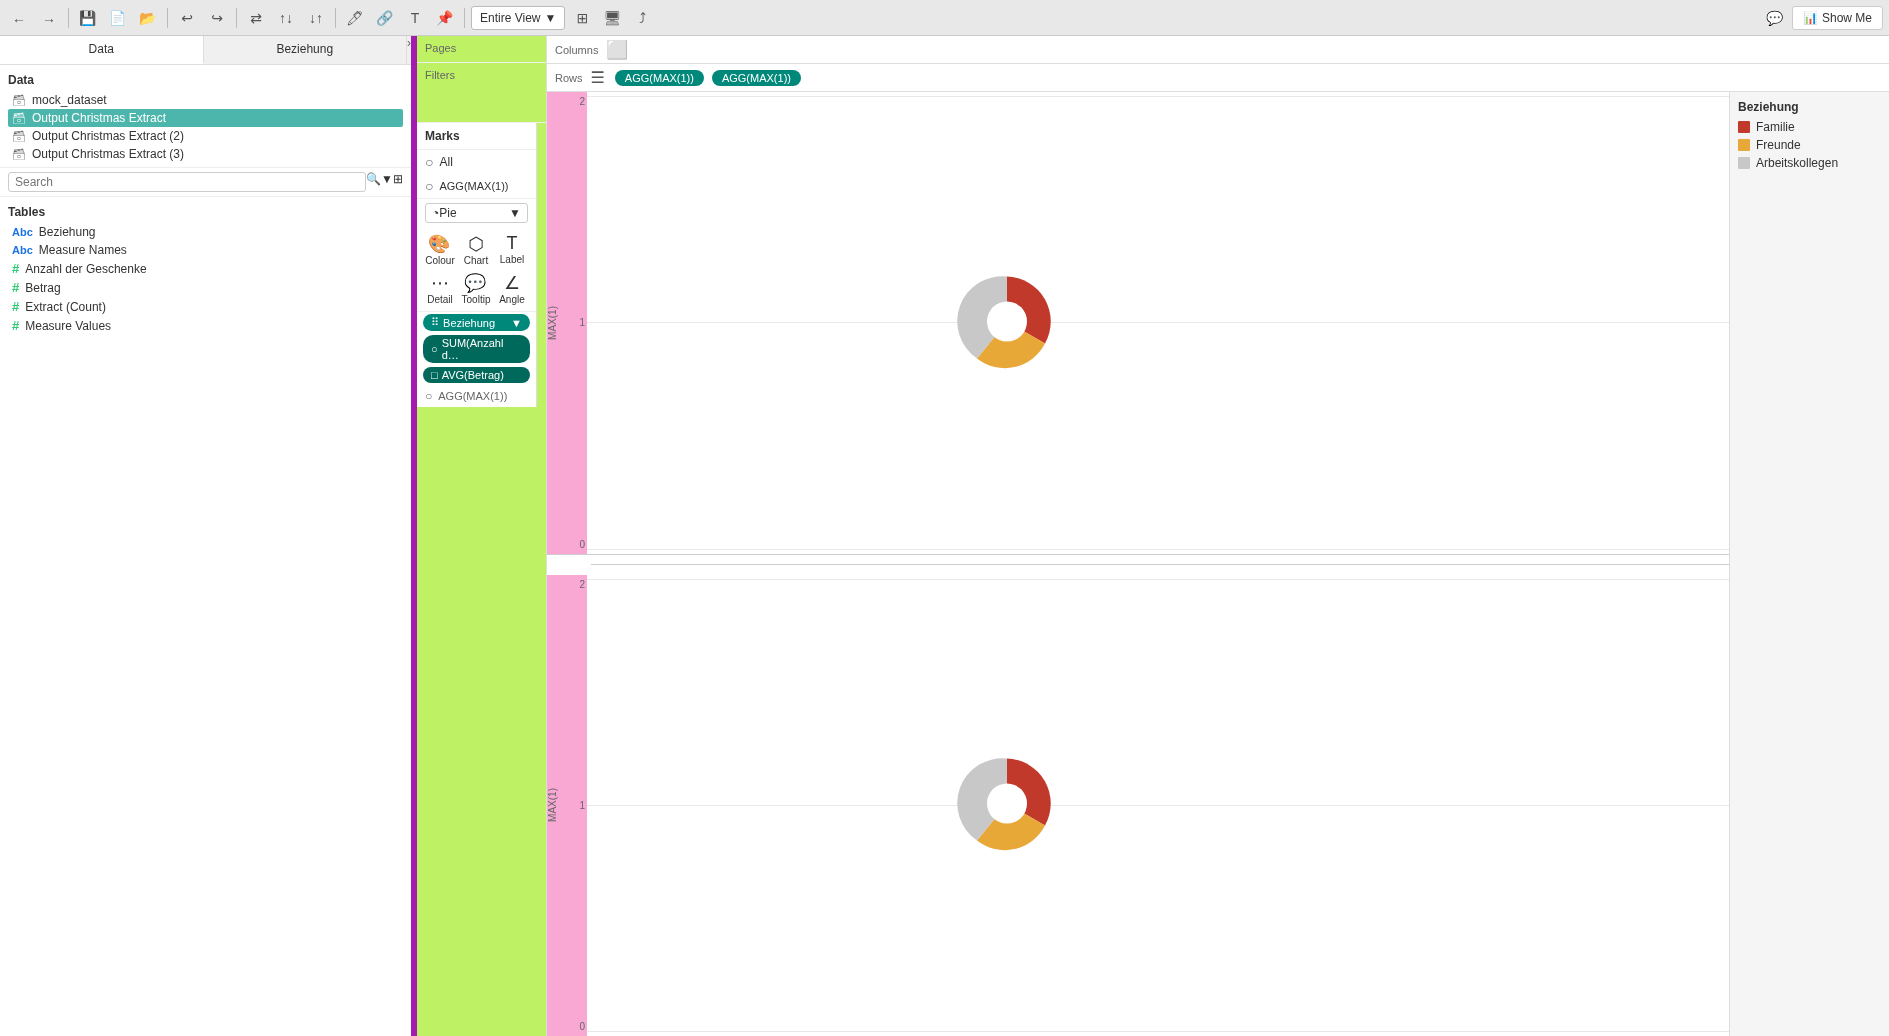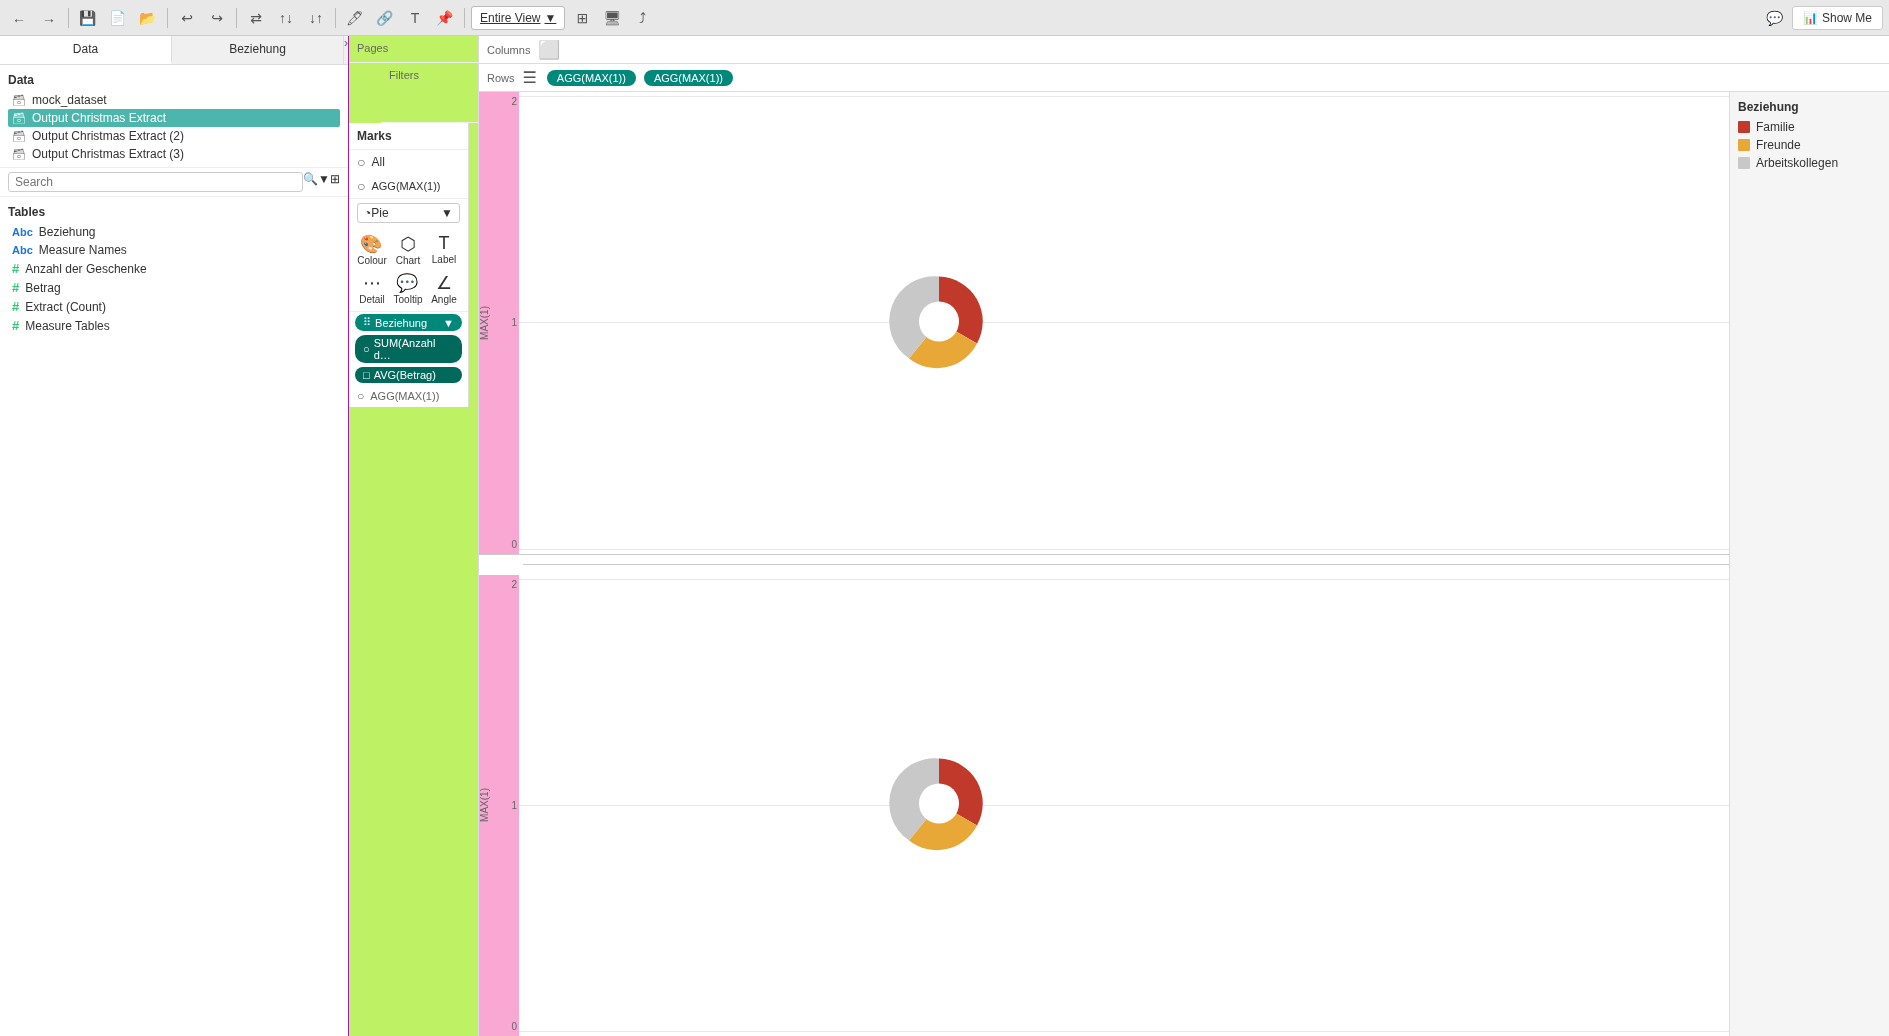--- a/index.html
+++ b/index.html
@@ -15,35 +15,35 @@
     .toolbar-btn {
       display: flex; align-items: center; justify-content: center;
       width: 26px; height: 26px; cursor: pointer; border-radius: 2px;
       background: transparent; border: none; color: #555; font-size: 14px;
     }
     .toolbar-separator { width: 1px; height: 20px; background: #bbb; margin: 0 2px; }
     .toolbar-spacer { flex: 1; }
     .toolbar-dropdown {
       display: flex; align-items: center; gap: 4px; padding: 4px 8px;
       border: 1px solid #bbb; border-radius: 3px; background: #fff;
-      cursor: pointer; font-size: 12px; height: 24px; text-decoration: underline;
+      cursor: pointer; font-size: 12px; height: 24px;
     }
     .show-me-btn {
       display: flex; align-items: center; gap: 4px;
       padding: 2px 10px; background: #fff; border: 1px solid #ccc;
       border-radius: 3px; cursor: pointer; font-size: 12px; height: 24px;
     }
 
     
     .main-area { display: flex; flex: 1; overflow: hidden; }
 
     
     .left-sidebar {
-      width: 349px; flex-shrink: 0; background: #fff;
-      border-right: 1px solid #a21caf; display: flex; flex-direction: column;
+      width: 417px; flex-shrink: 0; background: #fff;
+      border-right: 6px solid #a21caf; display: flex; flex-direction: column;
     }
 
     .sidebar-tabs {
       display: flex; border-bottom: 1px solid #ddd; background: #f0f0f0;
     }
     .sidebar-tab {
       flex: 1; text-align: center; padding: 6px 4px; font-size: 12px;
       cursor: pointer; border-right: 1px solid #ddd;
     }
     .sidebar-tab.active { background: #fff; border-bottom: 2px solid #fff; }
@@ -249,32 +249,32 @@
         <div class="field-item">
           <span class="field-hash">#</span>
           <span>Betrag</span>
         </div>
         <div class="field-item">
           <span class="field-hash">#</span>
           <span>Extract (Count)</span>
         </div>
         <div class="field-item">
           <span class="field-hash">#</span>
-          <span>Measure Tables</span>
+          <span>Measure Values</span>
         </div>
       </div>
     </div>
 
     <div style="display:flex; flex-direction:column; width:130px; flex-shrink:0; border-right:1px solid #ddd; background:#bef264;">
 
       <div class="shelf-section">
         <div class="shelf-title">Pages</div>
       </div>
 
-      <div class="shelf-section" style="min-height:60px;margin-left:32px;">
+      <div class="shelf-section" style="min-height:60px;">
         <div class="shelf-title">Filters</div>
       </div>
 
       <div class="marks-panel">
         <div class="marks-title">Marks</div>
         <div class="marks-all">
           <span style="font-size:14px; color:#666;">○</span>
           <span>All</span>
         </div>
         <div class="marks-agg">

